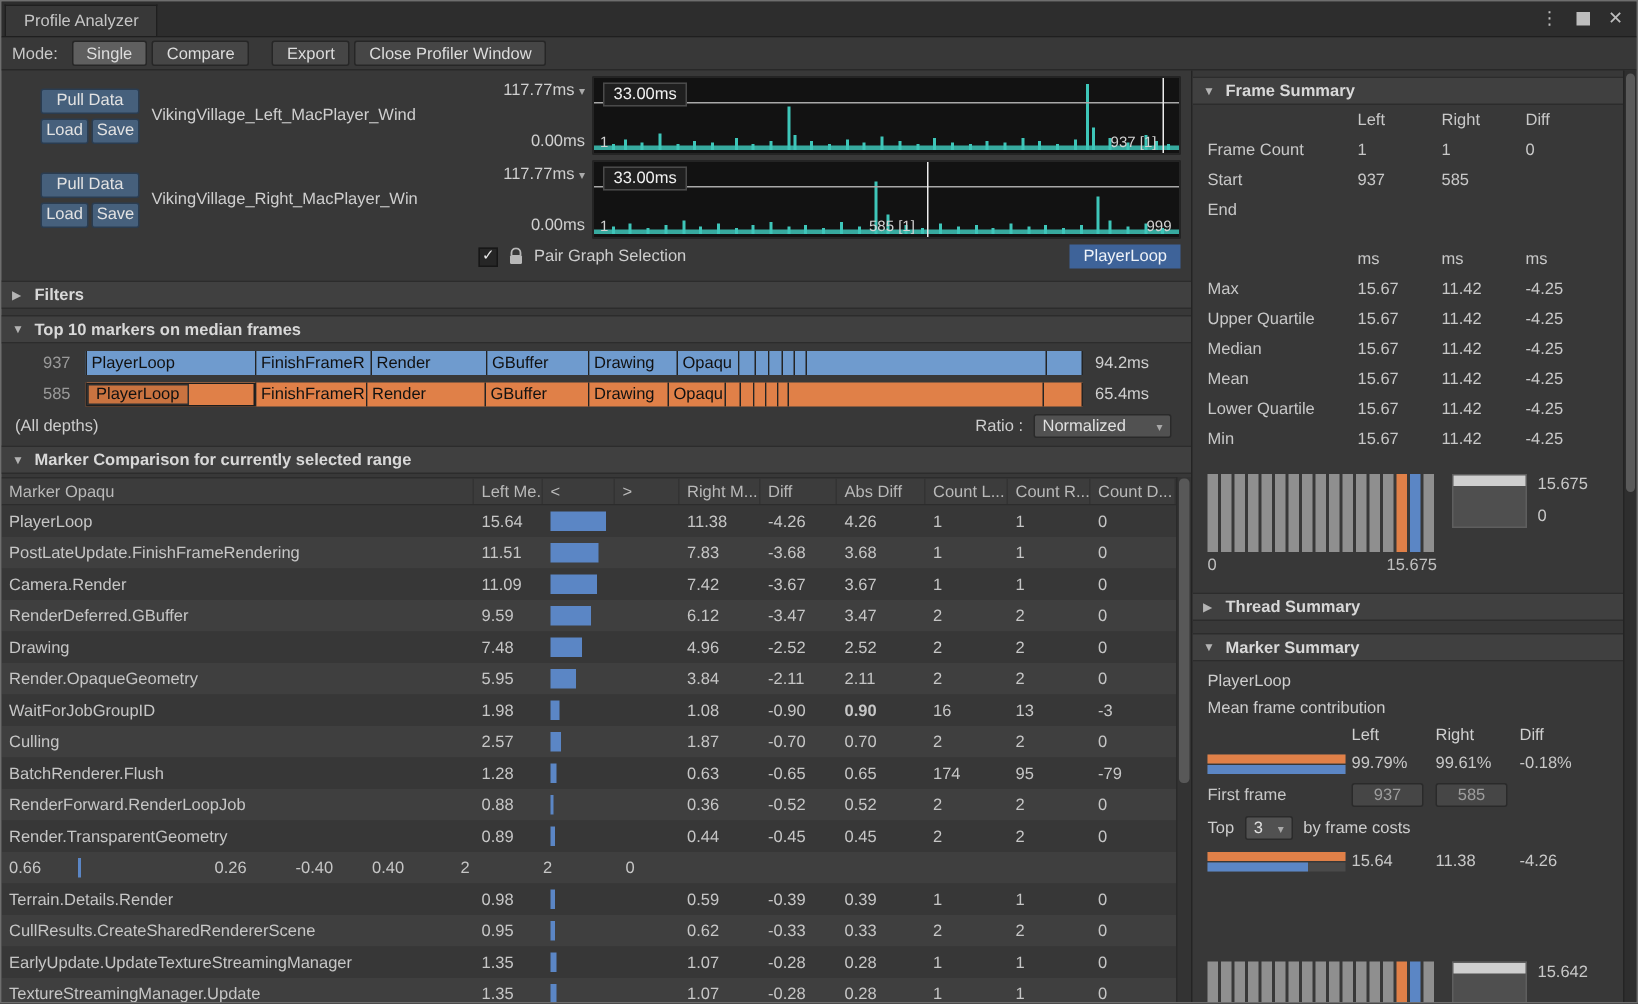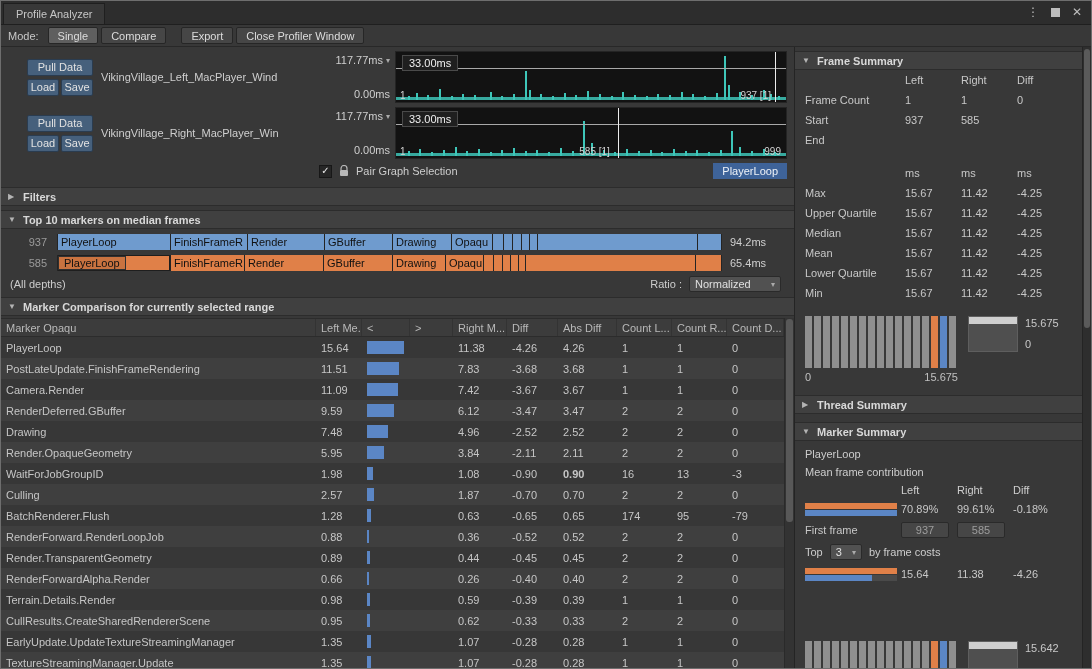--- a/index.html
+++ b/index.html
@@ -539,21 +539,20 @@
               </div>
               <div class="cmp-cell" style="width: 43px;"></div>
               <div class="cmp-cell" style="width: 54px;">0.44</div>
               <div class="cmp-cell" style="width: 51px;">-0.45</div>
               <div class="cmp-cell" style="width: 59px;">0.45</div>
               <div class="cmp-cell" style="width: 55px;">2</div>
               <div class="cmp-cell" style="width: 55px;">2</div>
               <div class="cmp-cell" style="width: 57px;">0</div>
             </div>
             <div class="cmp-row alt">
-              <div class="cmp-cell name">RenderForwardAlpha.Render</div>
               <div class="cmp-cell" style="width: 46px;">0.66</div>
               <div class="cmp-cell" style="width: 48px;">
                 <div class="lbar" style="width: 2px;"></div>
               </div>
               <div class="cmp-cell" style="width: 43px;"></div>
               <div class="cmp-cell" style="width: 54px;">0.26</div>
               <div class="cmp-cell" style="width: 51px;">-0.40</div>
               <div class="cmp-cell" style="width: 59px;">0.40</div>
               <div class="cmp-cell" style="width: 55px;">2</div>
               <div class="cmp-cell" style="width: 55px;">2</div>
@@ -760,21 +759,21 @@
 
         <div class="ms-grid">
           <span class="stackbar">
             <span class="sb-track">
                 <div class="sb-o" style="width:99.8%"></div>
               </span>
             <span class="sb-track">
                 <div class="sb-b" style="width:99.6%"></div>
               </span>
           </span>
-          <span>70.89%</span>
+          <span>99.79%</span>
           <span>99.61%</span>
           <span>-0.18%</span>
         </div>
 
         <div class="ms-grid" style="height:22px">
           <span>First frame</span>
           <span><button class="ff-btn">937</button></span>
           <span><button class="ff-btn">585</button></span>
           <span></span>
         </div>

